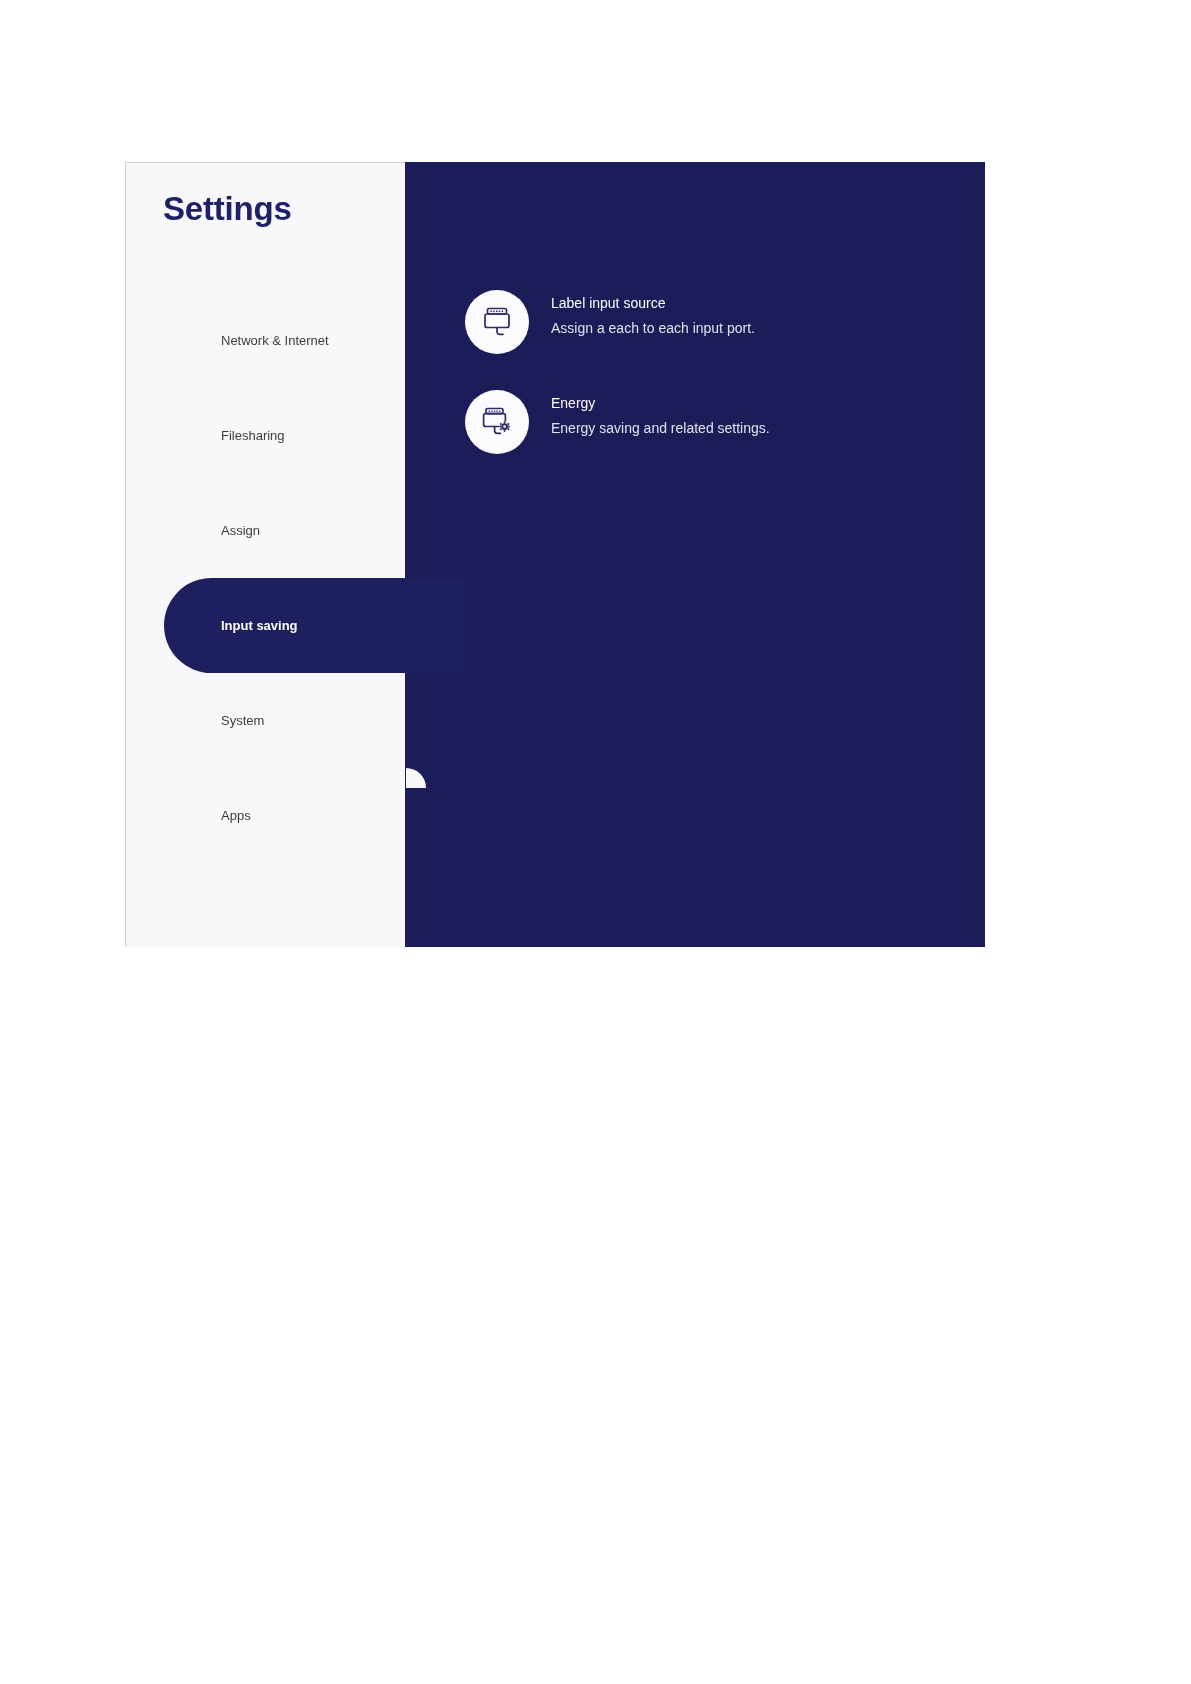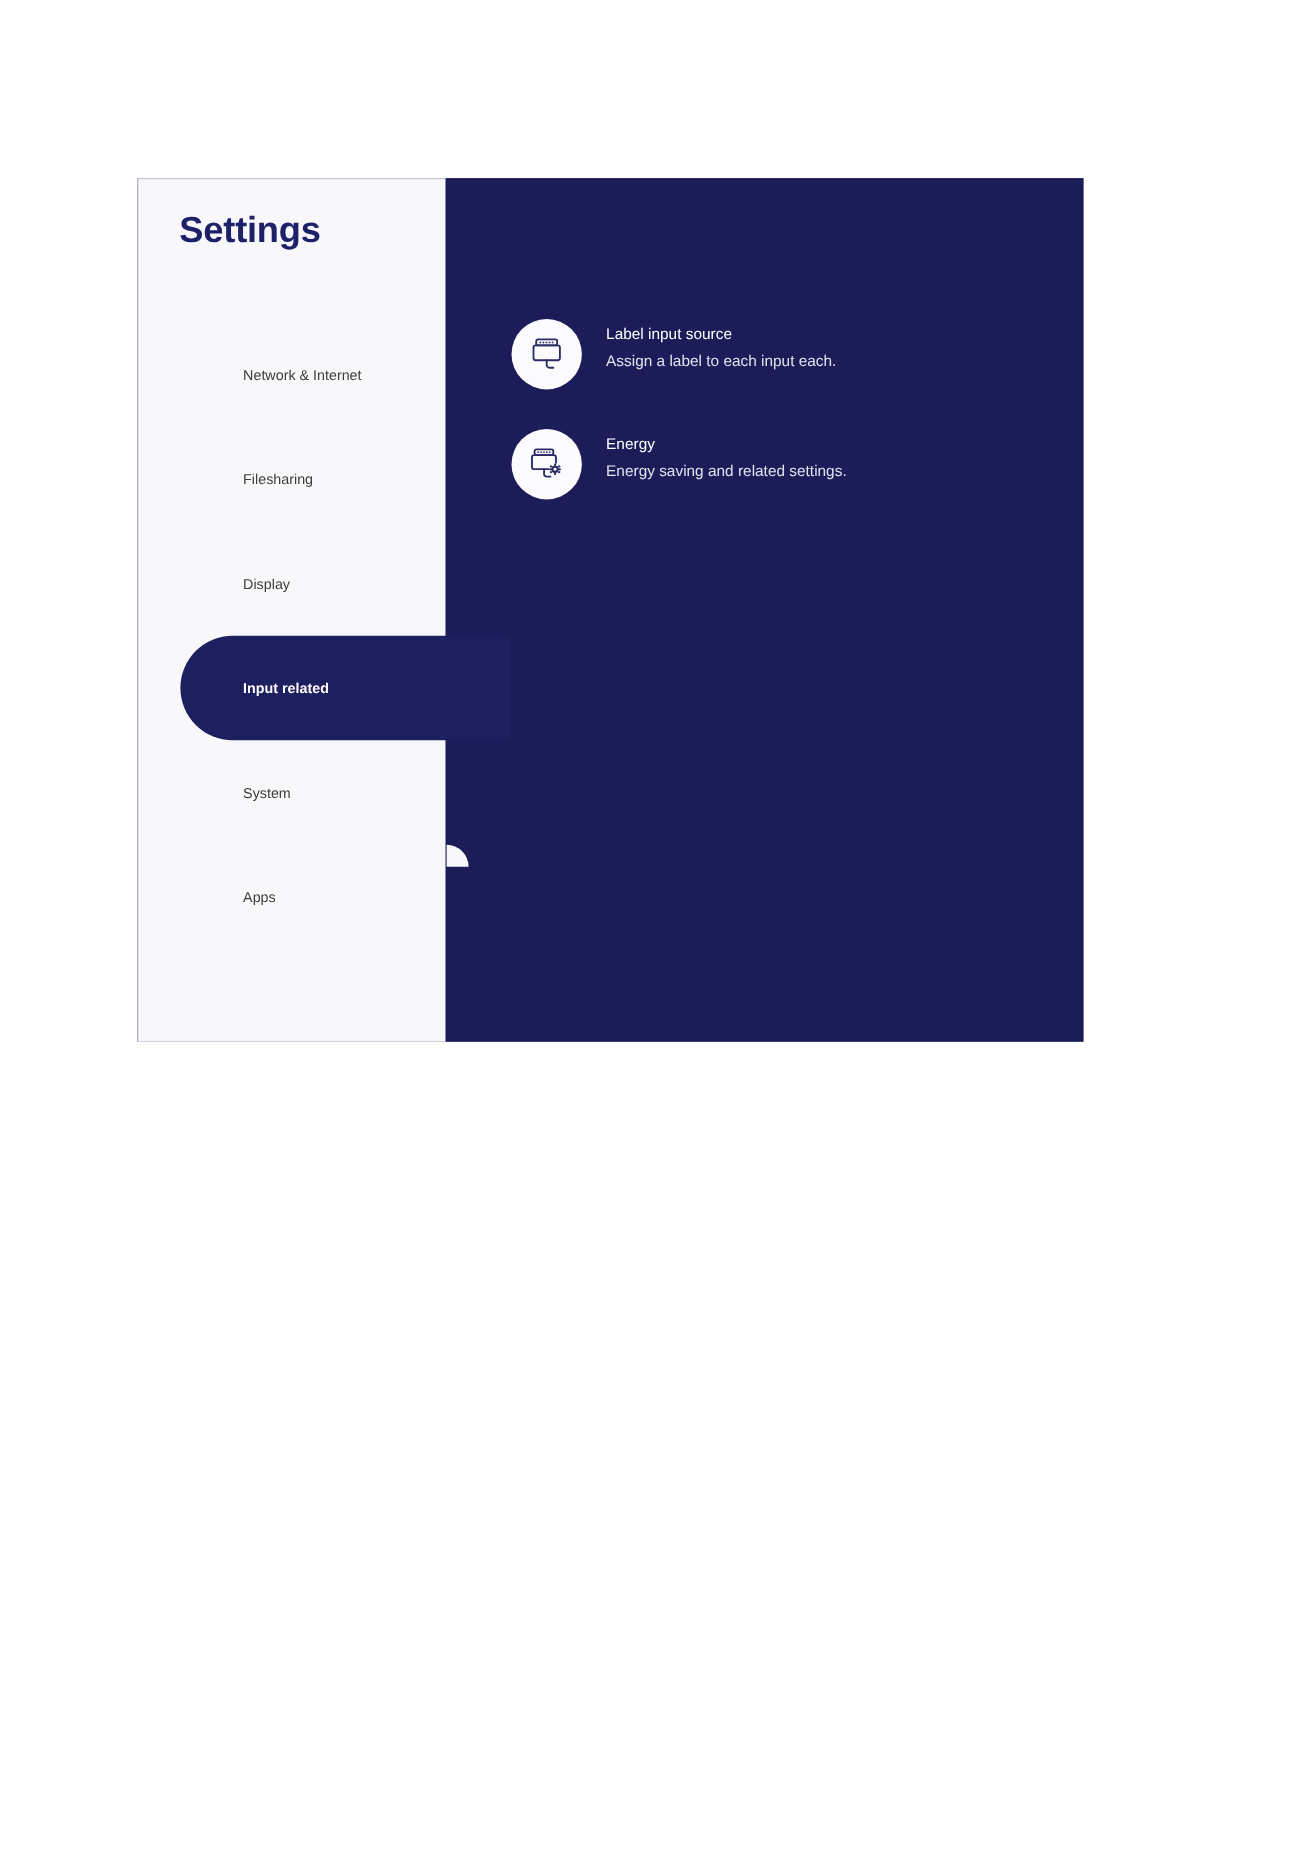--- a/index.html
+++ b/index.html
@@ -172,21 +172,21 @@
               <rect x="10.4" y="5.6" width="1.5" height="1.5"></rect>
               <rect x="13.2" y="5.6" width="1.5" height="1.5"></rect>
               <rect x="16.0" y="5.6" width="1.5" height="1.5"></rect>
               <rect x="18.8" y="5.6" width="1.5" height="1.5"></rect>
               <rect x="21.6" y="5.6" width="1.5" height="1.5"></rect>
             </g>
           </svg>
         </div>
         <div class="row-text">
           <div class="row-title">Label input source</div>
-          <div class="row-sub">Assign a label to each input each.</div>
+          <div class="row-sub">Assign a each to each input port.</div>
         </div>
       </div>
 
       <div class="setting-row">
         <div class="icon-circle">
           <svg width="34" height="34" viewBox="0 0 34 34" aria-hidden="true">
             <g fill="none" stroke="#2b2b66" stroke-width="1.7" stroke-linecap="round" stroke-linejoin="round">
               <rect x="6" y="3.5" width="17" height="5.2" rx="1.6"></rect>
               <rect x="3.6" y="8.7" width="21.8" height="12.8" rx="2"></rect>
               <path d="M14.6 21.5 v4.2 a2.6 2.6 0 0 0 2.6 2.6 h3.2"></path>
@@ -232,26 +232,26 @@
 
       <div class="menu-item">
         <span class="label">Network &amp; Internet</span>
       </div>
 
       <div class="menu-item">
         <span class="label">Filesharing</span>
       </div>
 
       <div class="menu-item">
-        <span class="label">Display</span>
+        <span class="label">Assign</span>
       </div>
 
 
       <div class="menu-item selected">
-        <span class="label">Input related</span>
+        <span class="label">Input saving</span>
       </div>
 
       <div class="menu-item">
         <span class="label">System</span>
       </div>
 
       <div class="menu-item">
         <span class="notch bottom"></span>
         <span class="label">Apps</span>
       </div>

